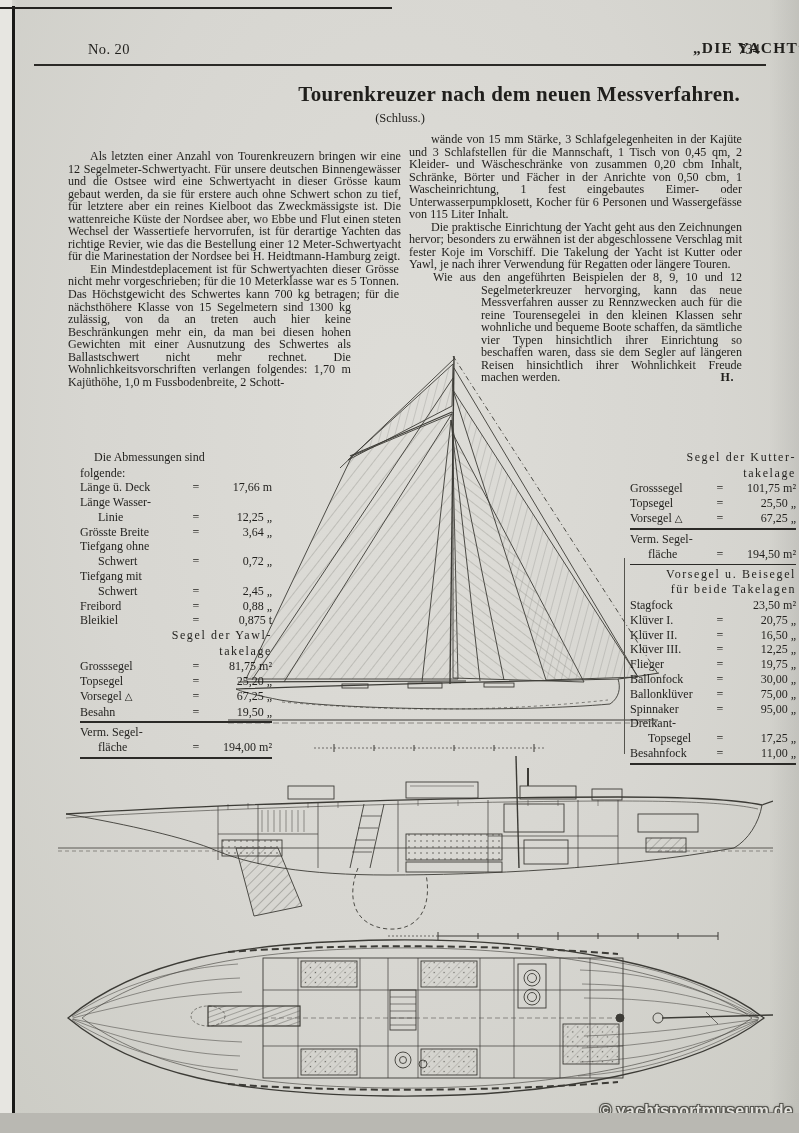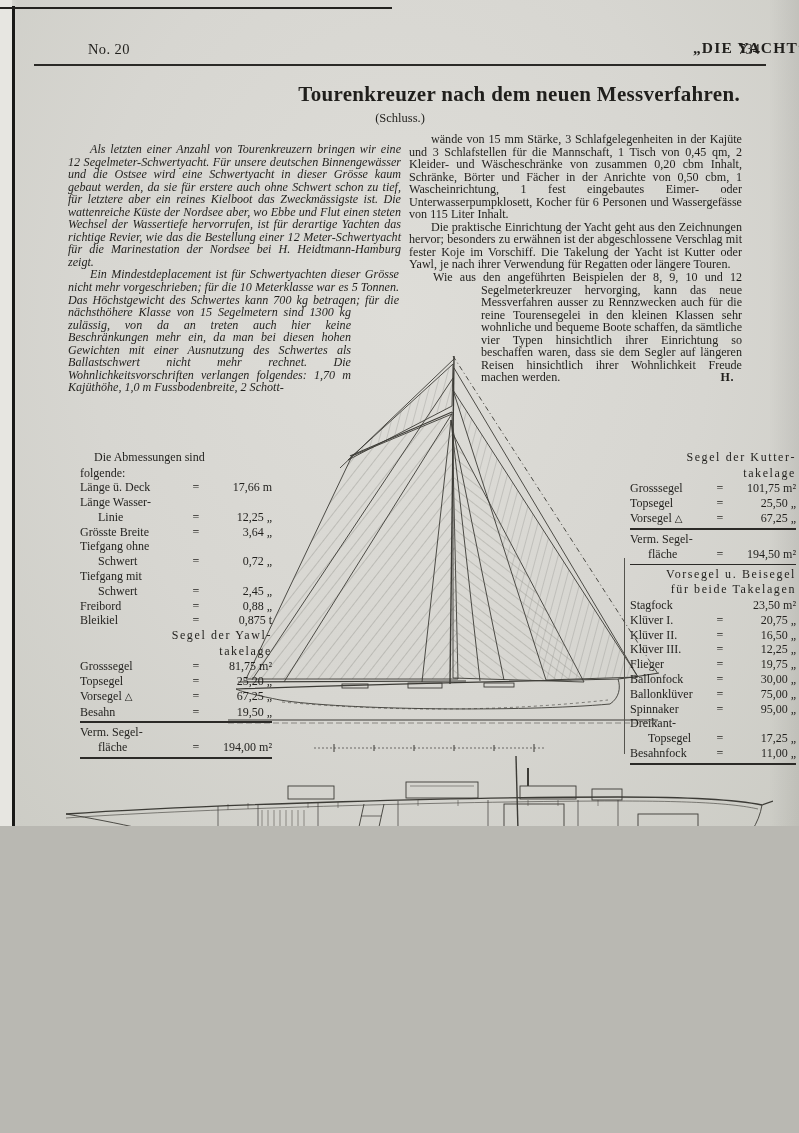--- a/index.html
+++ b/index.html
@@ -1,16 +1,16 @@
 <!DOCTYPE html>
 <html><head>
 <meta charset="utf-8">
 <style>
   html,body{margin:0;padding:0;background:#b9b8b2;}
-  .scan{position:relative;width:799px;height:826px;margin:0 auto;overflow:hidden;
+  .scan{position:relative;width:799px;height:1113px;margin:0 auto;overflow:hidden;
     background:
       linear-gradient(to right, rgba(255,255,255,.35) 0, rgba(255,255,255,0) 18px),
       linear-gradient(to left, rgba(0,0,0,.07) 0, rgba(0,0,0,0) 30px),
       radial-gradient(ellipse at 50% 38%, #deddd8 0%, #d7d6d1 55%, #ccccc5 100%);
     font-family:"Liberation Serif","DejaVu Serif",serif;color:#201f1c;}
   .edge-left-paper{position:absolute;left:0;top:0;width:12px;height:1133px;background:#e7e6e1;}
   .edge-left-line{position:absolute;left:12px;top:6px;width:3px;height:1127px;background:#191917;}
   .edge-top-line{position:absolute;left:0;top:7px;width:392px;height:2px;background:#23221f;}
   .edge-bottom{position:absolute;left:0;top:1124px;width:799px;height:9px;background:#101010;}
 
@@ -22,21 +22,21 @@
   .hdr-rule{position:absolute;left:34px;top:64px;width:732px;height:2px;background:#2b2a27;}
 
   
   .title{position:absolute;left:60px;top:82px;width:680px;text-align:right;
     font-size:21px;font-weight:bold;letter-spacing:.3px;}
   .subtitle{position:absolute;left:60px;top:111px;width:680px;text-align:center;font-size:12.5px;}
 
   
   .col{position:absolute;width:333px;font-size:12.1px;line-height:12.55px;
     text-align:justify;text-justify:inter-word;}
-  .col-left{left:68px;top:143px;font-style:italic;}
+  .col-left{left:68px;top:150px;}
   .col-right{left:409px;top:133px;}
   .col p{margin:0;text-indent:22px;}
   .sb{display:block;}
   .author{position:absolute;right:8px;bottom:0;font-weight:bold;letter-spacing:.5px;}
 
   
   .tbl{position:absolute;font-size:12px;line-height:14.8px;}
   .tbl-dims{left:68px;top:450px;width:192px;margin-left:12px;}
   .tbl-right{left:630px;top:450px;width:166px;}
   .t-h{text-align:right;letter-spacing:1.6px;line-height:15.5px;}
@@ -406,25 +406,20 @@
         <line x1="360" y1="52" x2="360" y2="58"></line>
           <line x1="400" y1="52" x2="400" y2="58"></line>
         <line x1="470" y1="52" x2="470" y2="58"></line>
           <line x1="500" y1="52" x2="500" y2="58"></line>
         <line x1="540" y1="52" x2="540" y2="58"></line>
       </g>
     </g>
   </svg>
 
 
-  <div class="hand">
-    <div><span>Einrichtung</span></div>
-    <div><span>einer</span></div>
-    <div><span>12 m S.M. Schwertyacht.</span></div>
-  </div>
 
   <svg class="svg-abs" style="left:58px;top:928px;" width="715" height="180" viewBox="0 0 715 180">
     <defs>
       <pattern id="hP" width="5" height="5" patternUnits="userSpaceOnUse" patternTransform="rotate(70)">
         <line x1="0" y1="0" x2="0" y2="5" stroke="#50504a" stroke-width="0.8"></line>
       </pattern>
       <pattern id="dP" width="7" height="7" patternUnits="userSpaceOnUse" patternTransform="rotate(45)">
         <line x1="0" y1="0" x2="0" y2="7" stroke="#6e6d66" stroke-width="0.5"></line>
         <circle cx="3.5" cy="3.5" r="0.7" fill="#5c5b55"></circle>
       </pattern>

